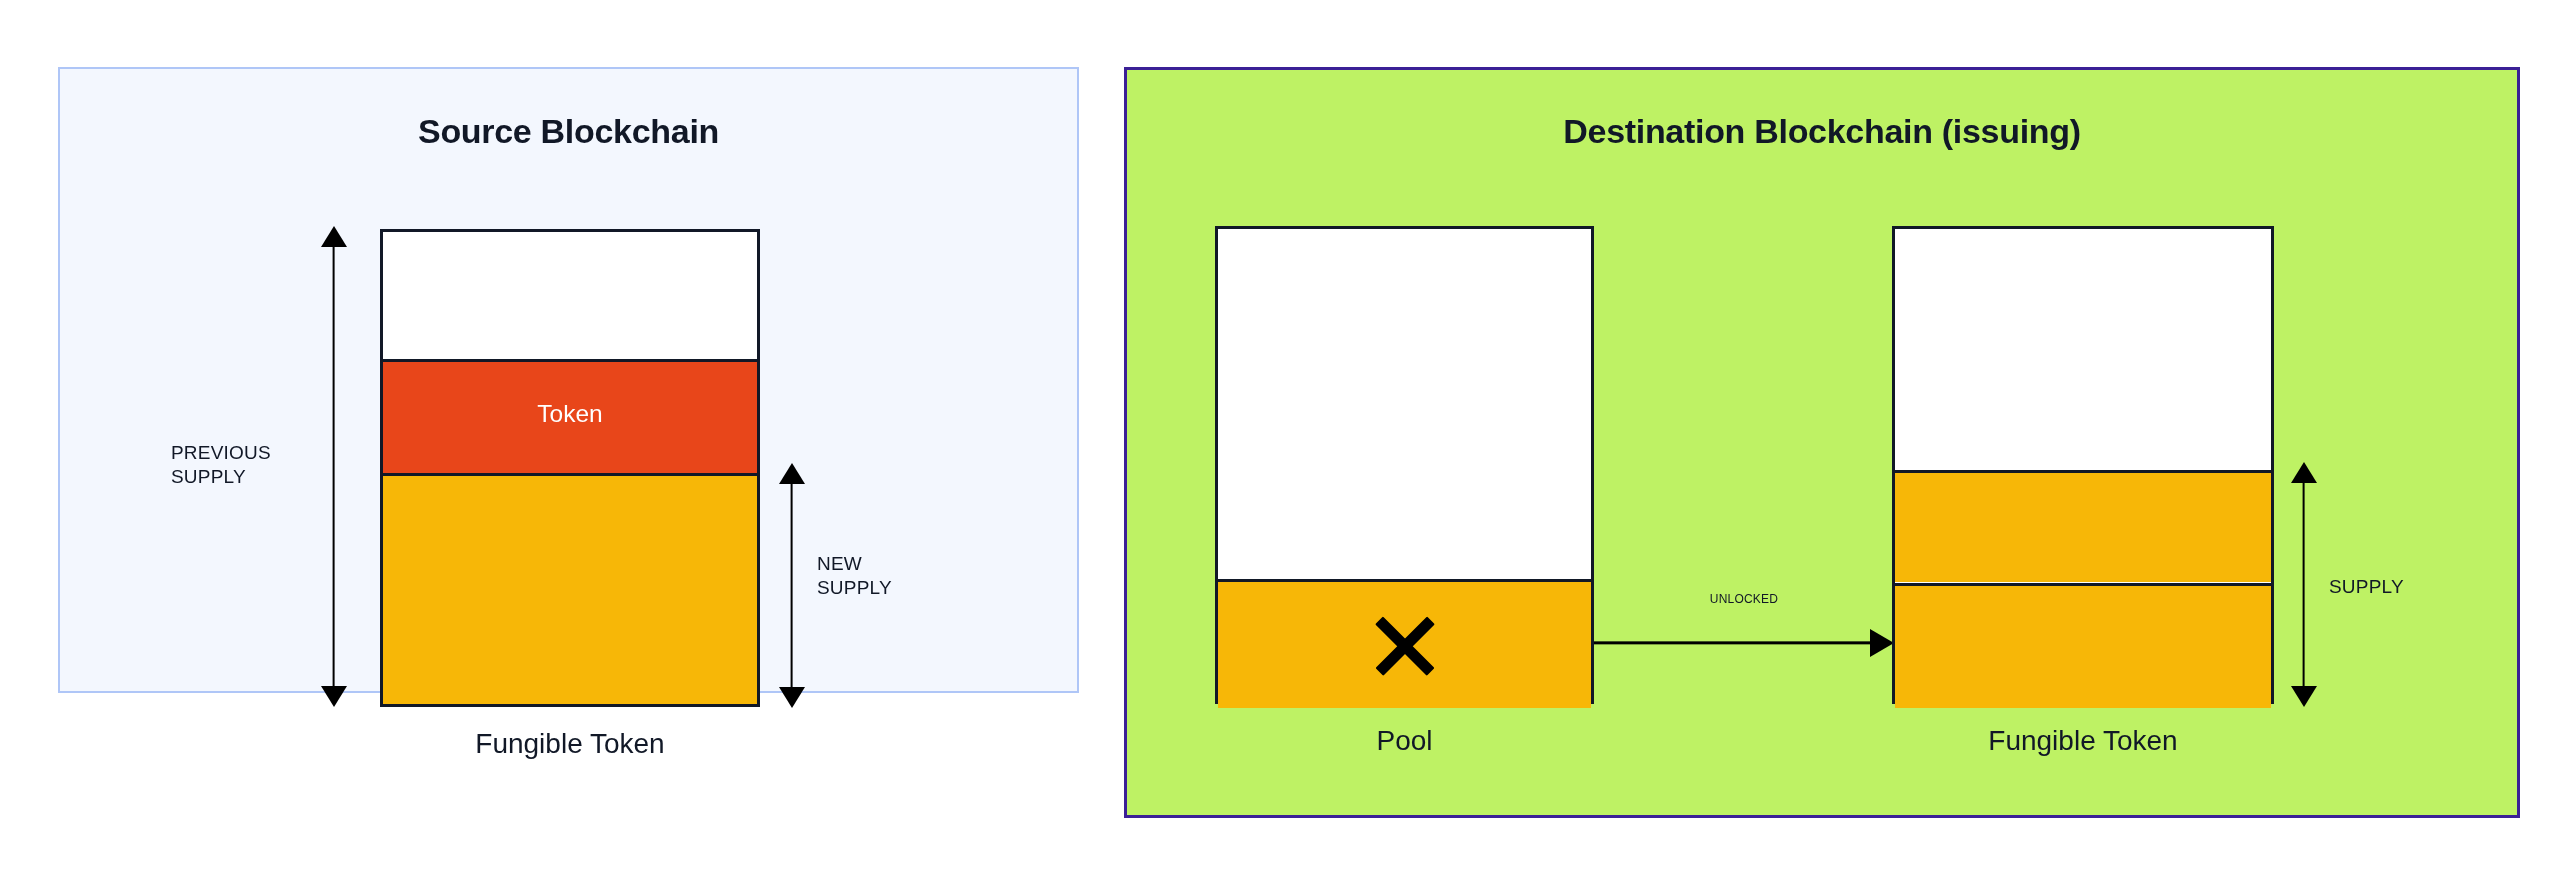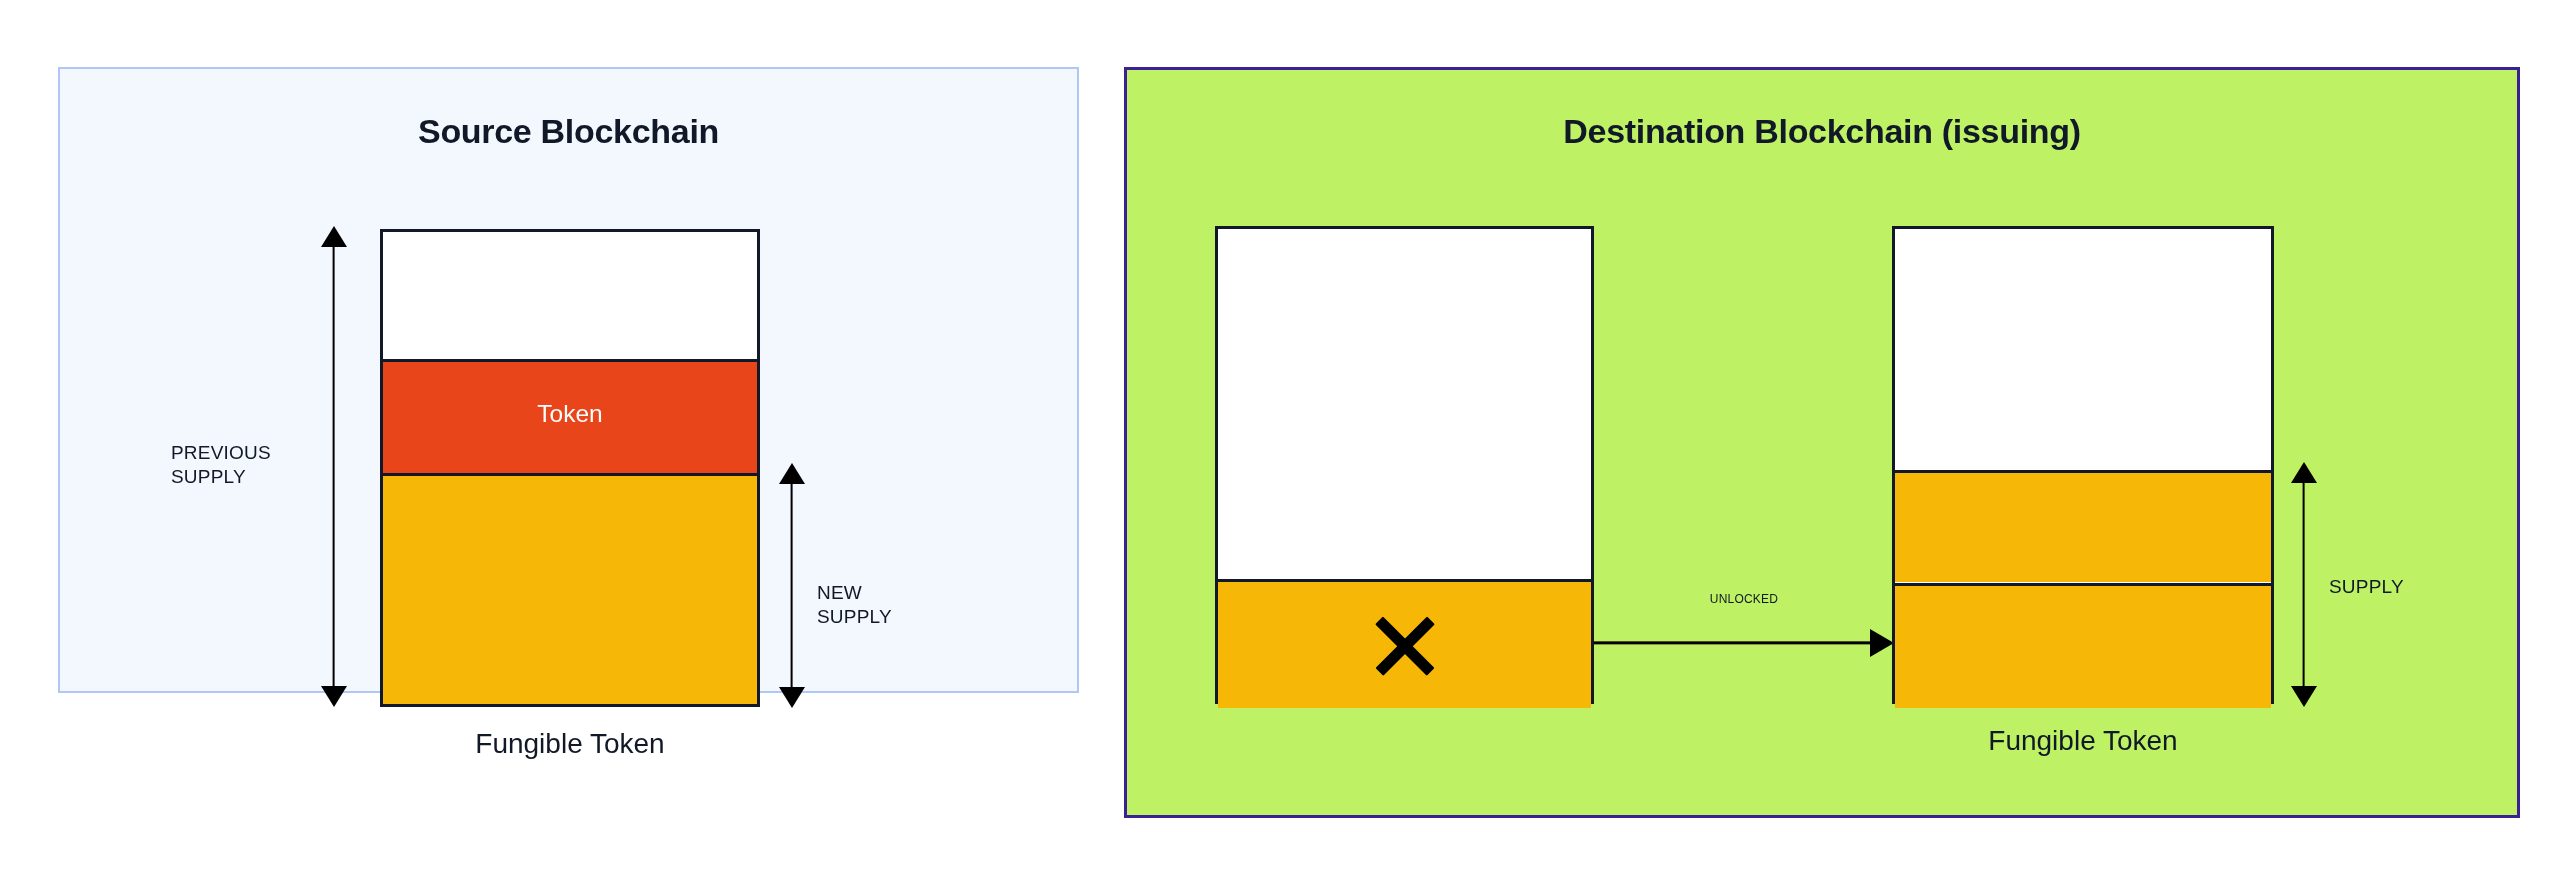--- a/index.html
+++ b/index.html
@@ -85,37 +85,38 @@
     </div>
     <div class="seg gold" style="top:244px;height:228px;"></div>
   </div>
   <div class="box-caption" style="left:320px;top:659px;width:380px;">Fungible Token</div>
 
   <div class="dimarrow" style="left:718px;top:394px;width:27px;height:245px;">
     <div class="head up"></div>
     <div class="shaft" style="top:16.7px;height:211px;"></div>
     <div class="head down"></div>
   </div>
-  <div class="dimlabel" style="left:757px;top:483px;width:122px;margin-top:29px;">
+  <div class="dimlabel" style="left:757px;top:483px;width:122px;">
     <div>NEW</div>
     <div>SUPPLY</div>
   </div>
 </div>
 
 <div class="panel" id="panel-dest">
   <div class="panel-title">Destination Blockchain (issuing)</div>
 
   <div class="stack" style="left:88px;top:156px;width:379px;height:478px;">
     <div class="seg gold gold-top" style="top:350px;height:129px;">
       <div class="xmark" style="left:50%;margin-left:-33px;top:50%;margin-top:-33px;">
         <span class="a"></span>
           <span class="b"></span>
       </div>
     </div>
   </div>
+  <div class="box-caption" style="left:88px;top:655px;width:379px;">Pool</div>
 
   <div class="flowarrow" style="left:467px;top:556px;width:300px;height:33px;">
     <div class="shaft" style="width:278px;"></div>
     <div class="head"></div>
   </div>
   <div class="flowlabel" style="left:467px;top:522px;width:300px;">UNLOCKED</div>
 
   <div class="stack" style="left:765px;top:156px;width:382px;height:478px;">
     <div class="seg gold gold-top" style="top:241px;height:112px;"></div>
     <div class="seg gold divider" style="top:354px;height:125px;"></div>

